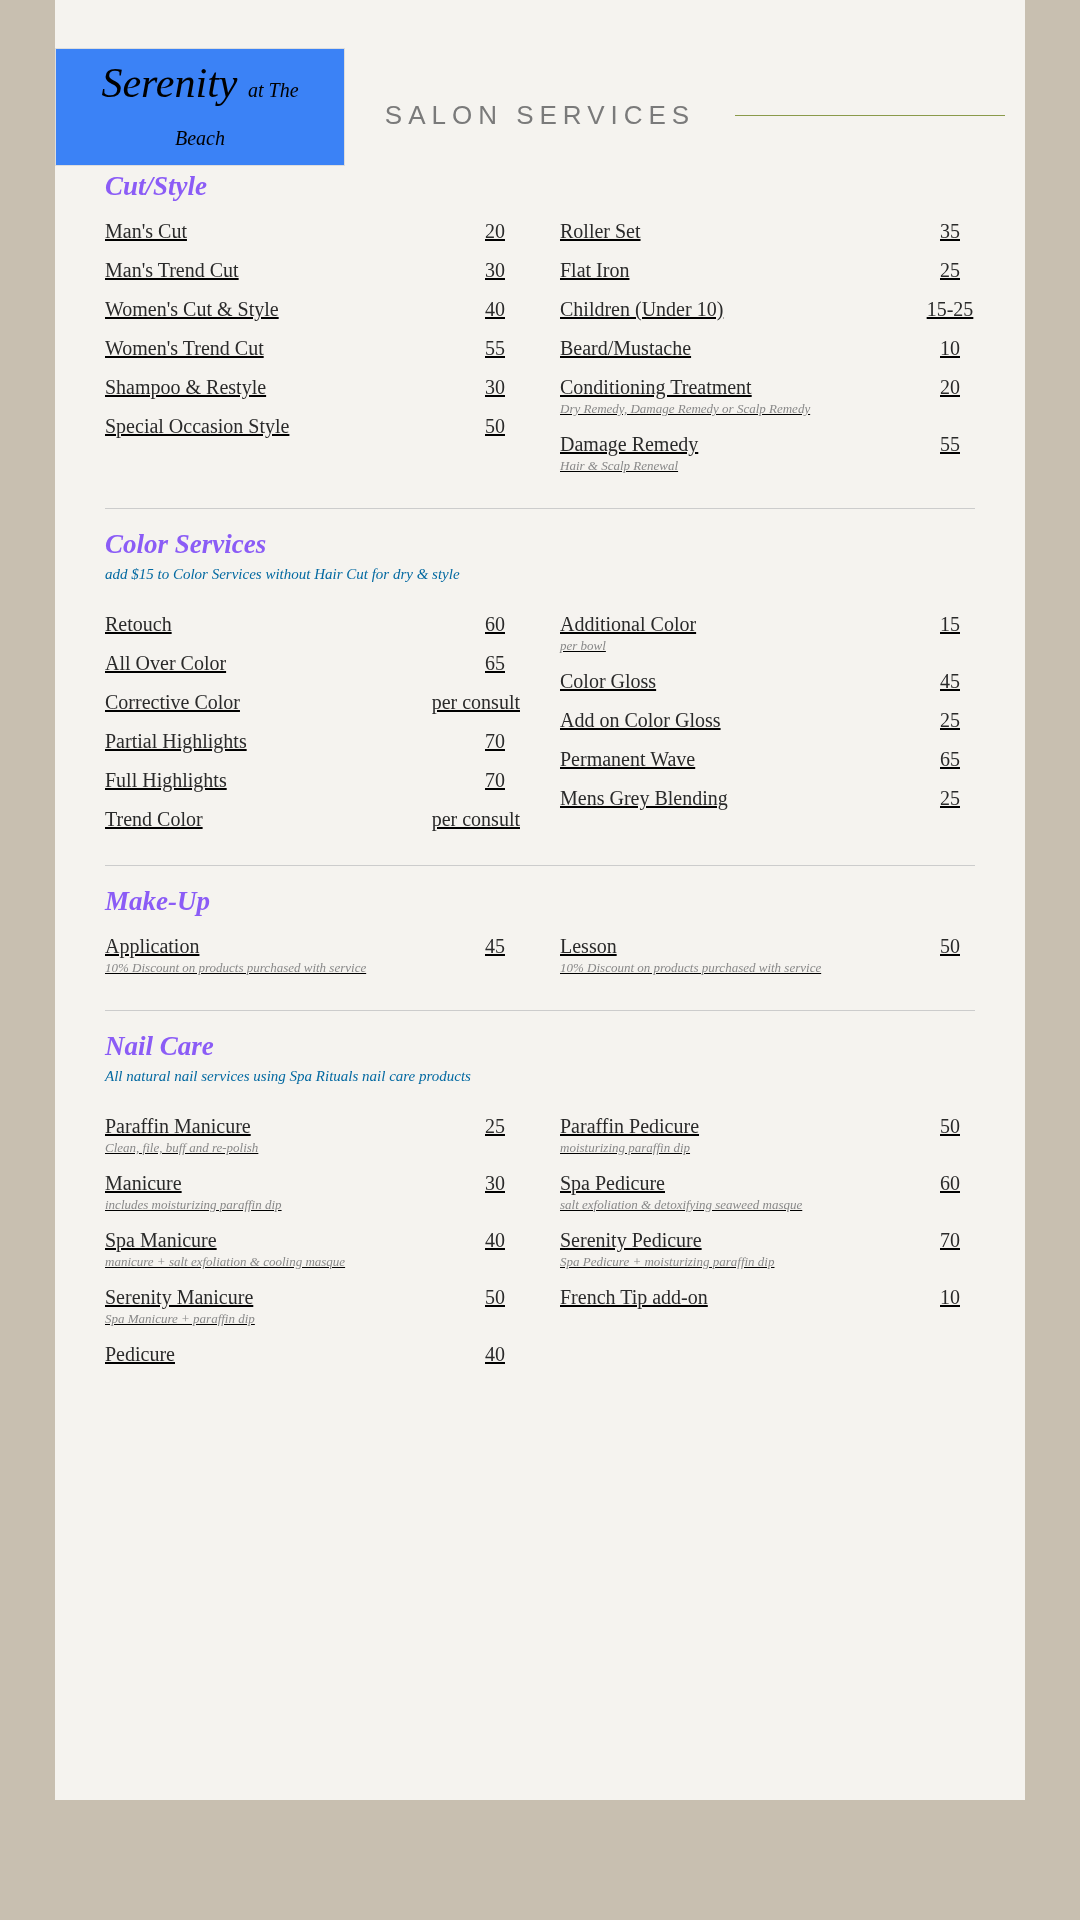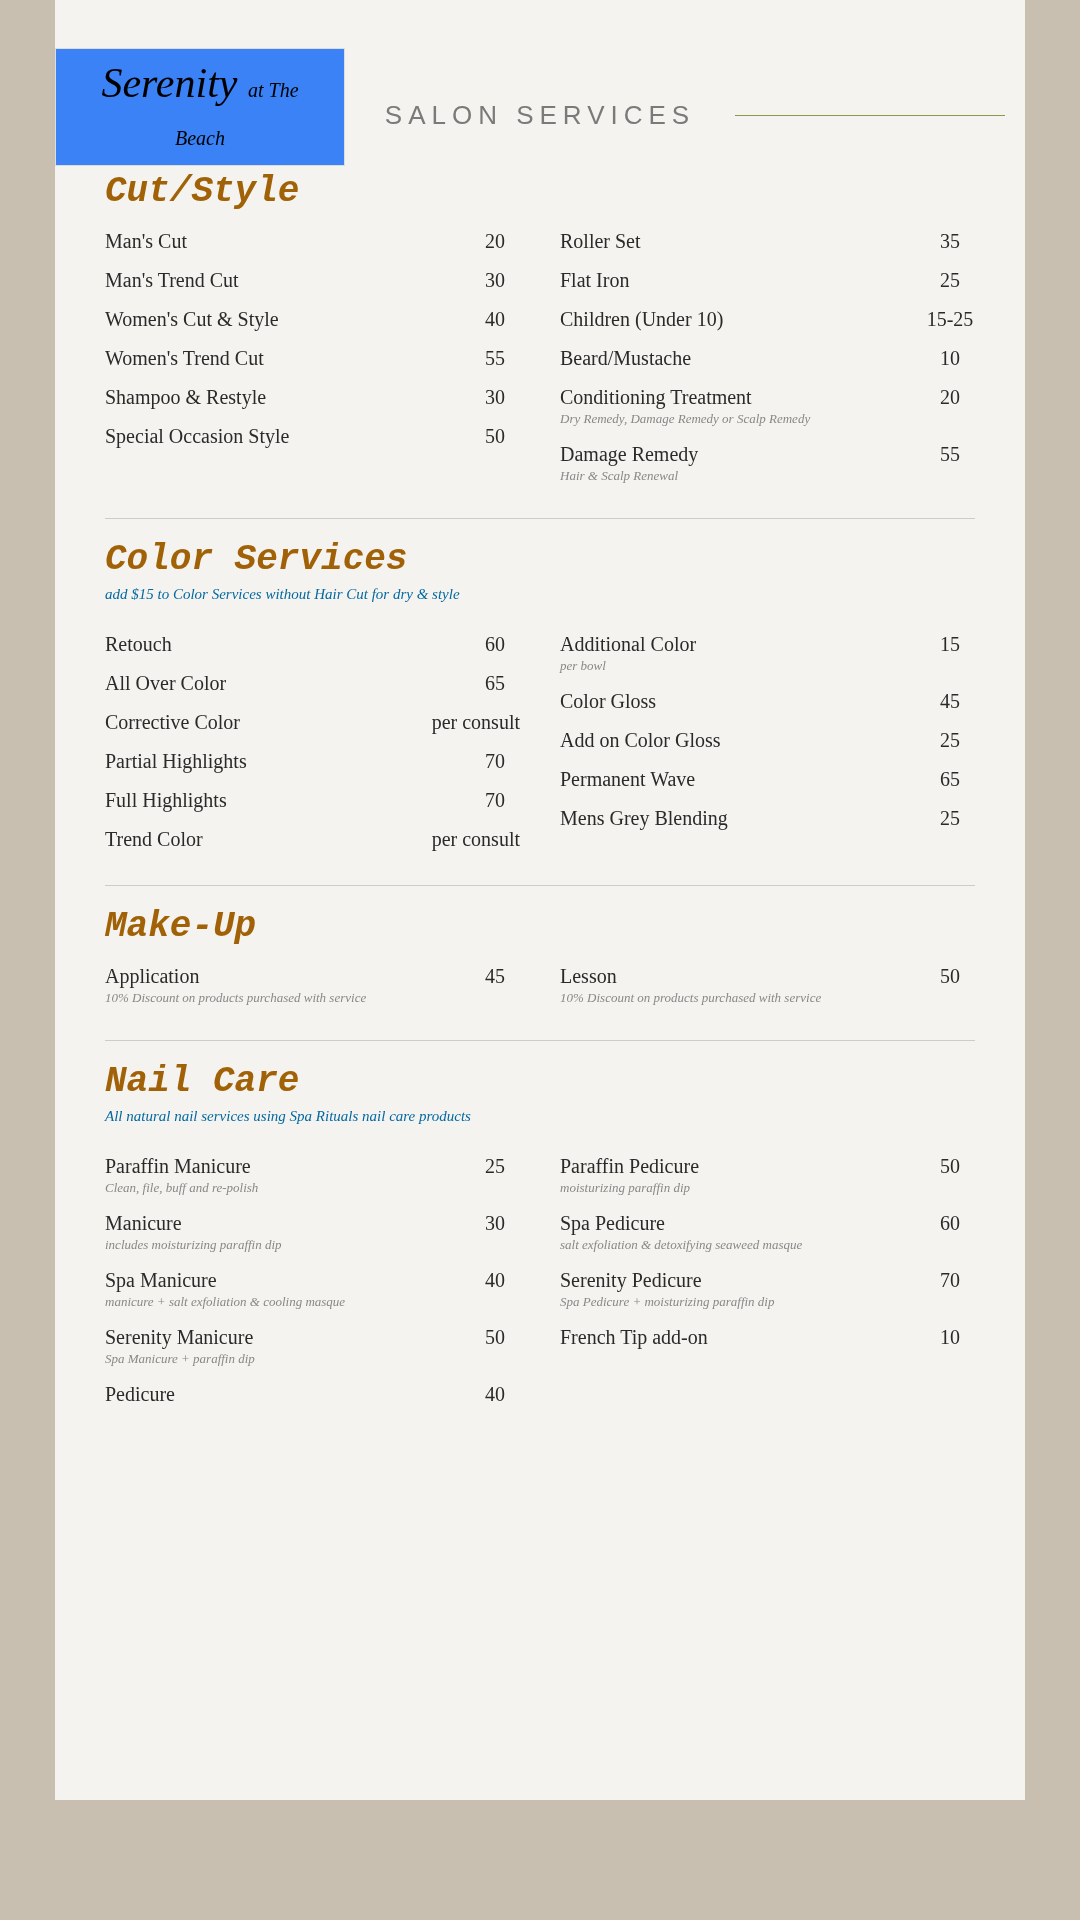--- a/index.html
+++ b/index.html
@@ -49,38 +49,39 @@
       font-size: 26px;
       letter-spacing: 6px;
       font-family: Arial, sans-serif;
       font-weight: normal;
       text-transform: uppercase;
     }
     .menu-content {
       padding: 20px 50px 30px 50px;
     }
     .section-title {
-      color: #a16207;
-      font-size: 36px;
+      color: #8b5cf6;
+      font-size: 27px;
       font-style: italic;
       font-weight: bold;
       margin-bottom: 6px;
-      font-family: Liberation Mono, monospace;
+      font-family: Liberation Serif, serif;
     }
     .section-note {
       color: #0369a1;
       font-size: 15px;
       font-style: italic;
       margin-bottom: 18px;
     }
     .services-grid {
       display: grid;
       grid-template-columns: 1fr 1fr;
       gap: 12px 40px;
       margin-bottom: 10px;
+      text-decoration: underline;
     }
     .service-item {
       display: flex;
       justify-content: space-between;
       align-items: flex-start;
       padding: 12px 0 4px 0;
       border-bottom: none;
     }
     .service-left {
       flex: 1;

